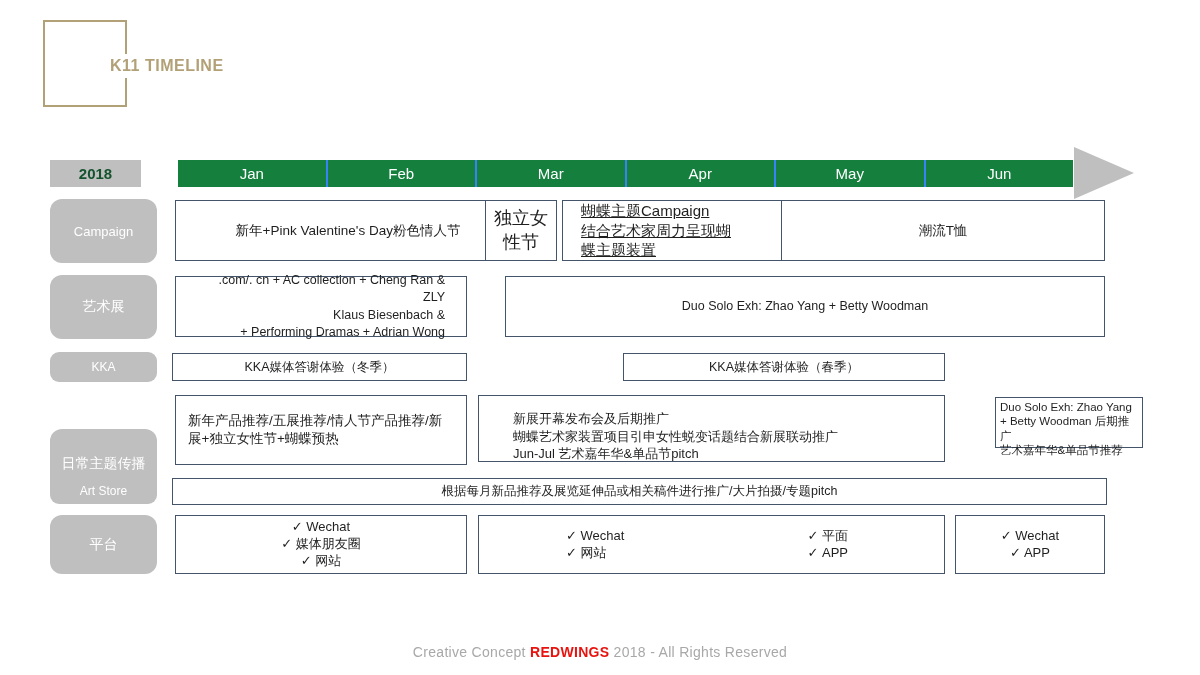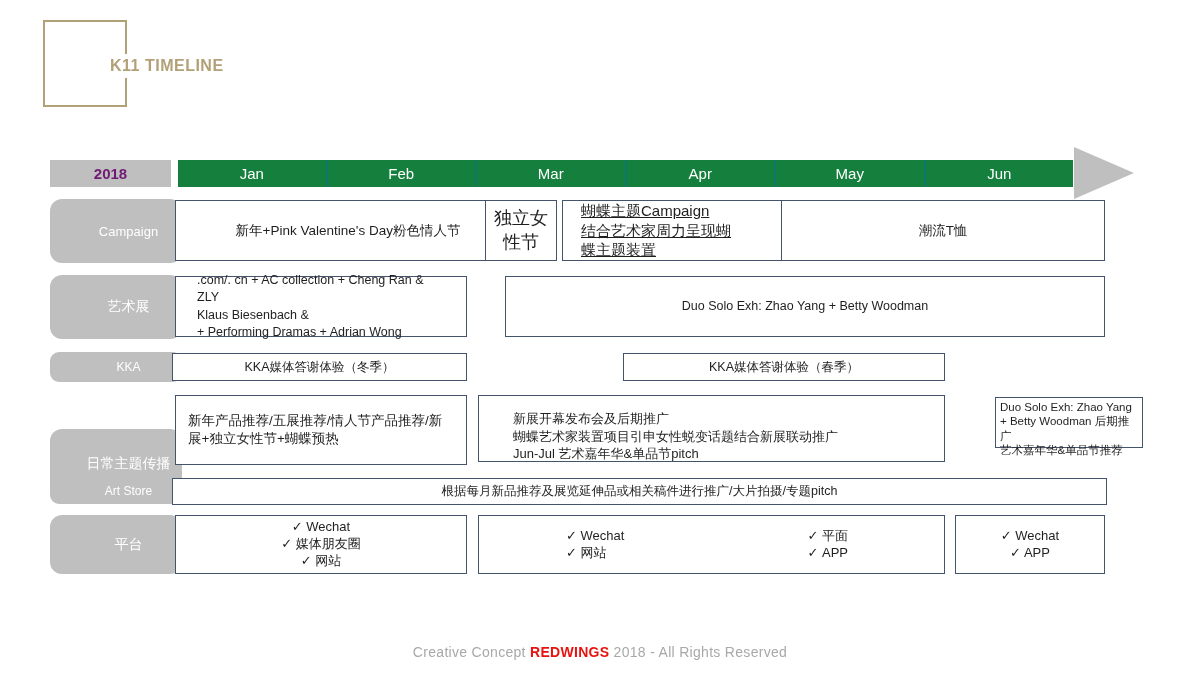--- a/index.html
+++ b/index.html
@@ -5,30 +5,30 @@
   html,body{margin:0;padding:0;background:#fff;}
   .slide{
     position:relative;width:1200px;height:675px;background:#ffffff;overflow:hidden;
     font-family:"Liberation Sans", sans-serif;color:#1f1f1f;
   }
   
   .logo-square{position:absolute;left:43px;top:20px;width:80px;height:83px;border:2px solid #b2a077;background:#fff;}
   .slide-title{position:absolute;left:106px;top:54px;background:#ffffff;padding:3px 8px 3px 4px;
     color:#b2a077;font-size:16px;font-weight:bold;letter-spacing:.5px;white-space:nowrap;}
   
-  .year-box{position:absolute;left:50px;top:160px;width:121px;height:27px;background:#bfbfbf;
-    color:#701a75;font-size:15px;font-weight:bold;display:flex;align-items:center;justify-content:center;}
+  .year-box{position:absolute;left:50px;top:160px;width:91px;height:27px;background:#bfbfbf;
+    color:#14532d;font-size:15px;font-weight:bold;display:flex;align-items:center;justify-content:center;}
   .month-bar{position:absolute;left:178px;top:160px;width:895px;height:27px;display:flex;}
   .month-cell{flex:1;background:#15803d;color:#fff;font-size:15px;display:flex;align-items:center;justify-content:center;}
-  .month-cell + .month-cell{border-left:2px solid #0f766e;}
+  .month-cell + .month-cell{border-left:2px solid #3b82f6;}
   .arrow-head{position:absolute;left:1074px;top:147px;width:0;height:0;
     border-top:26px solid transparent;border-bottom:26px solid transparent;border-left:60px solid #bfbfbf;}
   
   .row-label{position:absolute;left:50px;width:107px;background:#bfbfbf;color:#fff;
-    border-radius:12px;display:flex;align-items:center;justify-content:center;text-align:center;padding-left:25px;}
+    border-radius:12px;display:flex;align-items:center;justify-content:center;text-align:center;}
   
   .box{position:absolute;box-sizing:border-box;background:#fff;border:1.5px solid #44546a;
     display:flex;align-items:center;white-space:pre-line;line-height:1.3;}
   .box.center{justify-content:center;text-align:center;}
   .box.left{justify-content:flex-start;text-align:left;}
   .cols{padding:0;}
   .cols .col{width:50%;display:flex;justify-content:center;}
   .cols .col span{display:inline-block;text-align:left;white-space:pre-line;}
   
   .footer{position:absolute;left:0;top:644px;width:1200px;text-align:center;
@@ -61,21 +61,21 @@
   <div class="row-label" style="top:477px;height:27px;font-size:12px;border-radius:9px;">Art Store</div>
   <div class="row-label" style="top:515px;height:59px;font-size:14px;">平台</div>
 
   <div class="box center" style="left:175px;top:200px;width:346px;height:61px;font-size:13.5px;">新年+Pink Valentine's Day粉色情人节</div>
   <div class="box center" style="left:485px;top:200px;width:72px;height:61px;font-size:18px;">独立女性节</div>
   <div class="box left" style="left:562px;top:200px;width:224px;height:61px;font-size:15px;padding:0 18px;text-decoration:underline;">蝴蝶主题Campaign
 结合艺术家周力呈现蝴
 蝶主题装置</div>
   <div class="box center" style="left:781px;top:200px;width:324px;height:61px;font-size:13.5px;">潮流T恤</div>
 
-  <div class="box left" style="left:175px;top:276px;width:292px;height:61px;font-size:12.5px;padding:0 21px;line-height:1.4;">.com/. cn + AC collection + Cheng Ran &amp; ZLY
+  <div class="box left" style="left:175px;top:276px;width:292px;height:61px;font-size:12.5px;padding:0 21px;line-height:1.4;text-align:right;">.com/. cn + AC collection + Cheng Ran &amp; ZLY
 Klaus Biesenbach &amp;
 + Performing Dramas + Adrian Wong</div>
   <div class="box center" style="left:505px;top:276px;width:600px;height:61px;font-size:12.5px;">Duo Solo Exh: Zhao Yang + Betty Woodman</div>
 
   <div class="box center" style="left:172px;top:353px;width:295px;height:28px;font-size:12.5px;">KKA媒体答谢体验（冬季）</div>
   <div class="box center" style="left:623px;top:353px;width:322px;height:28px;font-size:12.5px;">KKA媒体答谢体验（春季）</div>
 
   <div class="box left" style="left:175px;top:395px;width:292px;height:70px;font-size:13.5px;padding:0 12px;line-height:1.35;">新年产品推荐/五展推荐/情人节产品推荐/新展+独立女性节+蝴蝶预热</div>
   <div class="box left" style="left:478px;top:395px;width:467px;height:67px;font-size:13px;padding:16px 10px 0 34px;line-height:1.35;">新展开幕发布会及后期推广
 蝴蝶艺术家装置项目引申女性蜕变话题结合新展联动推广

